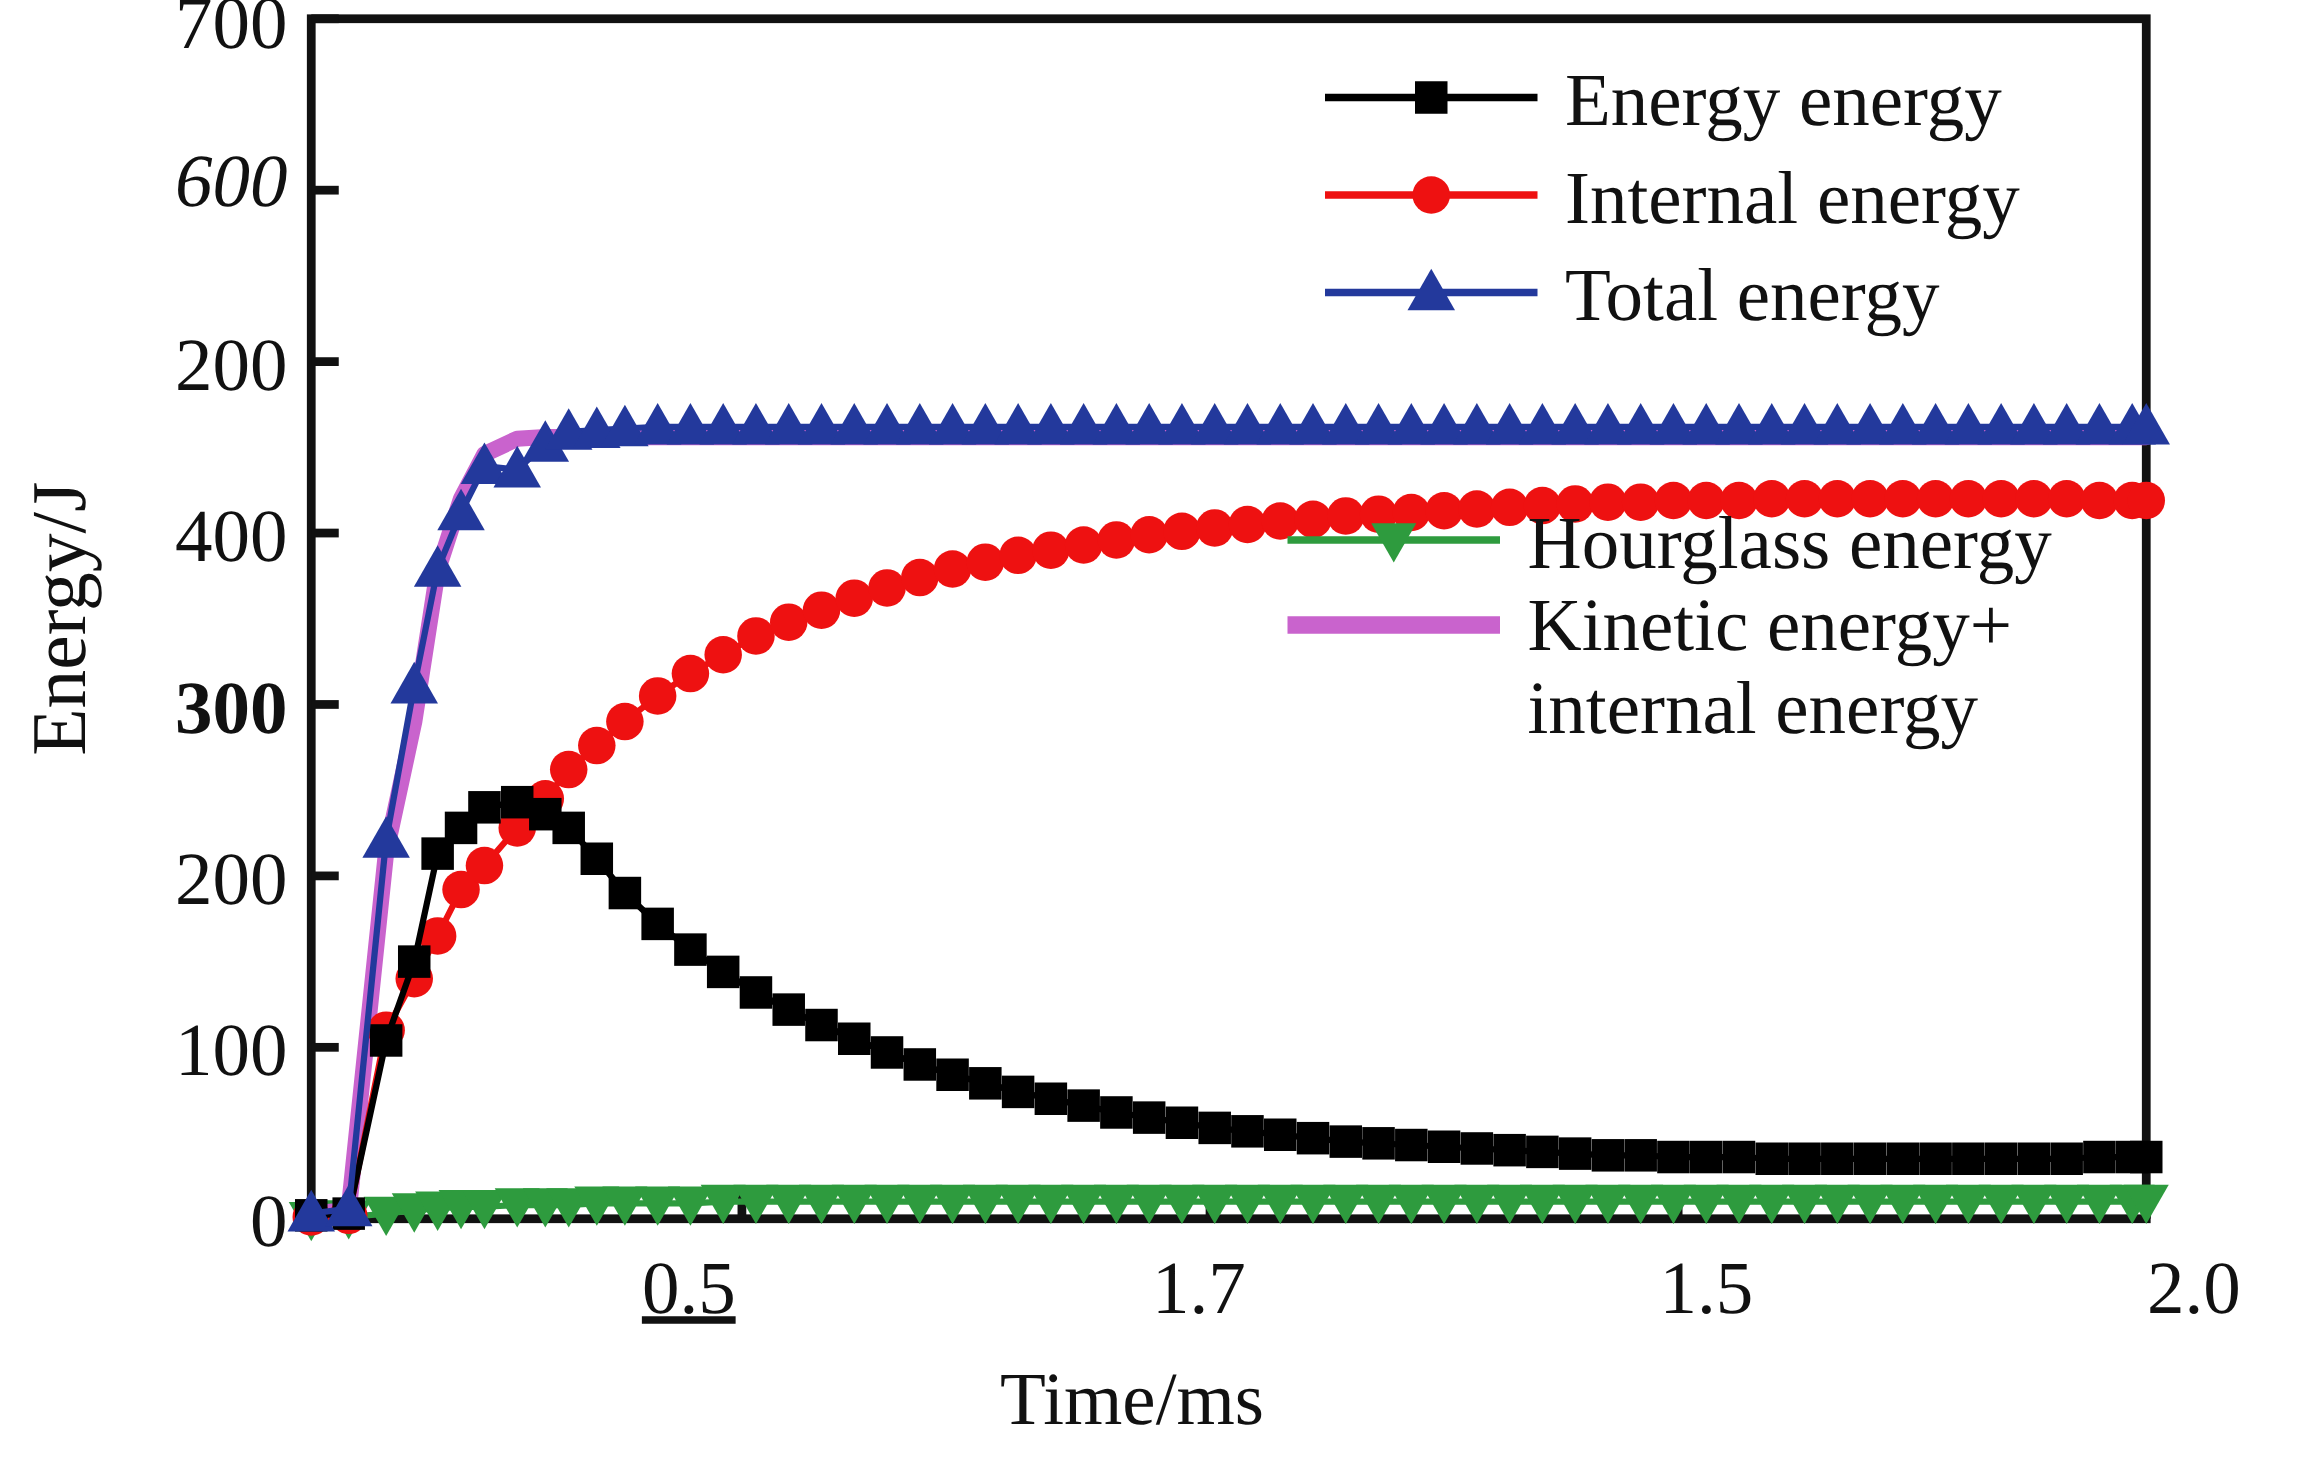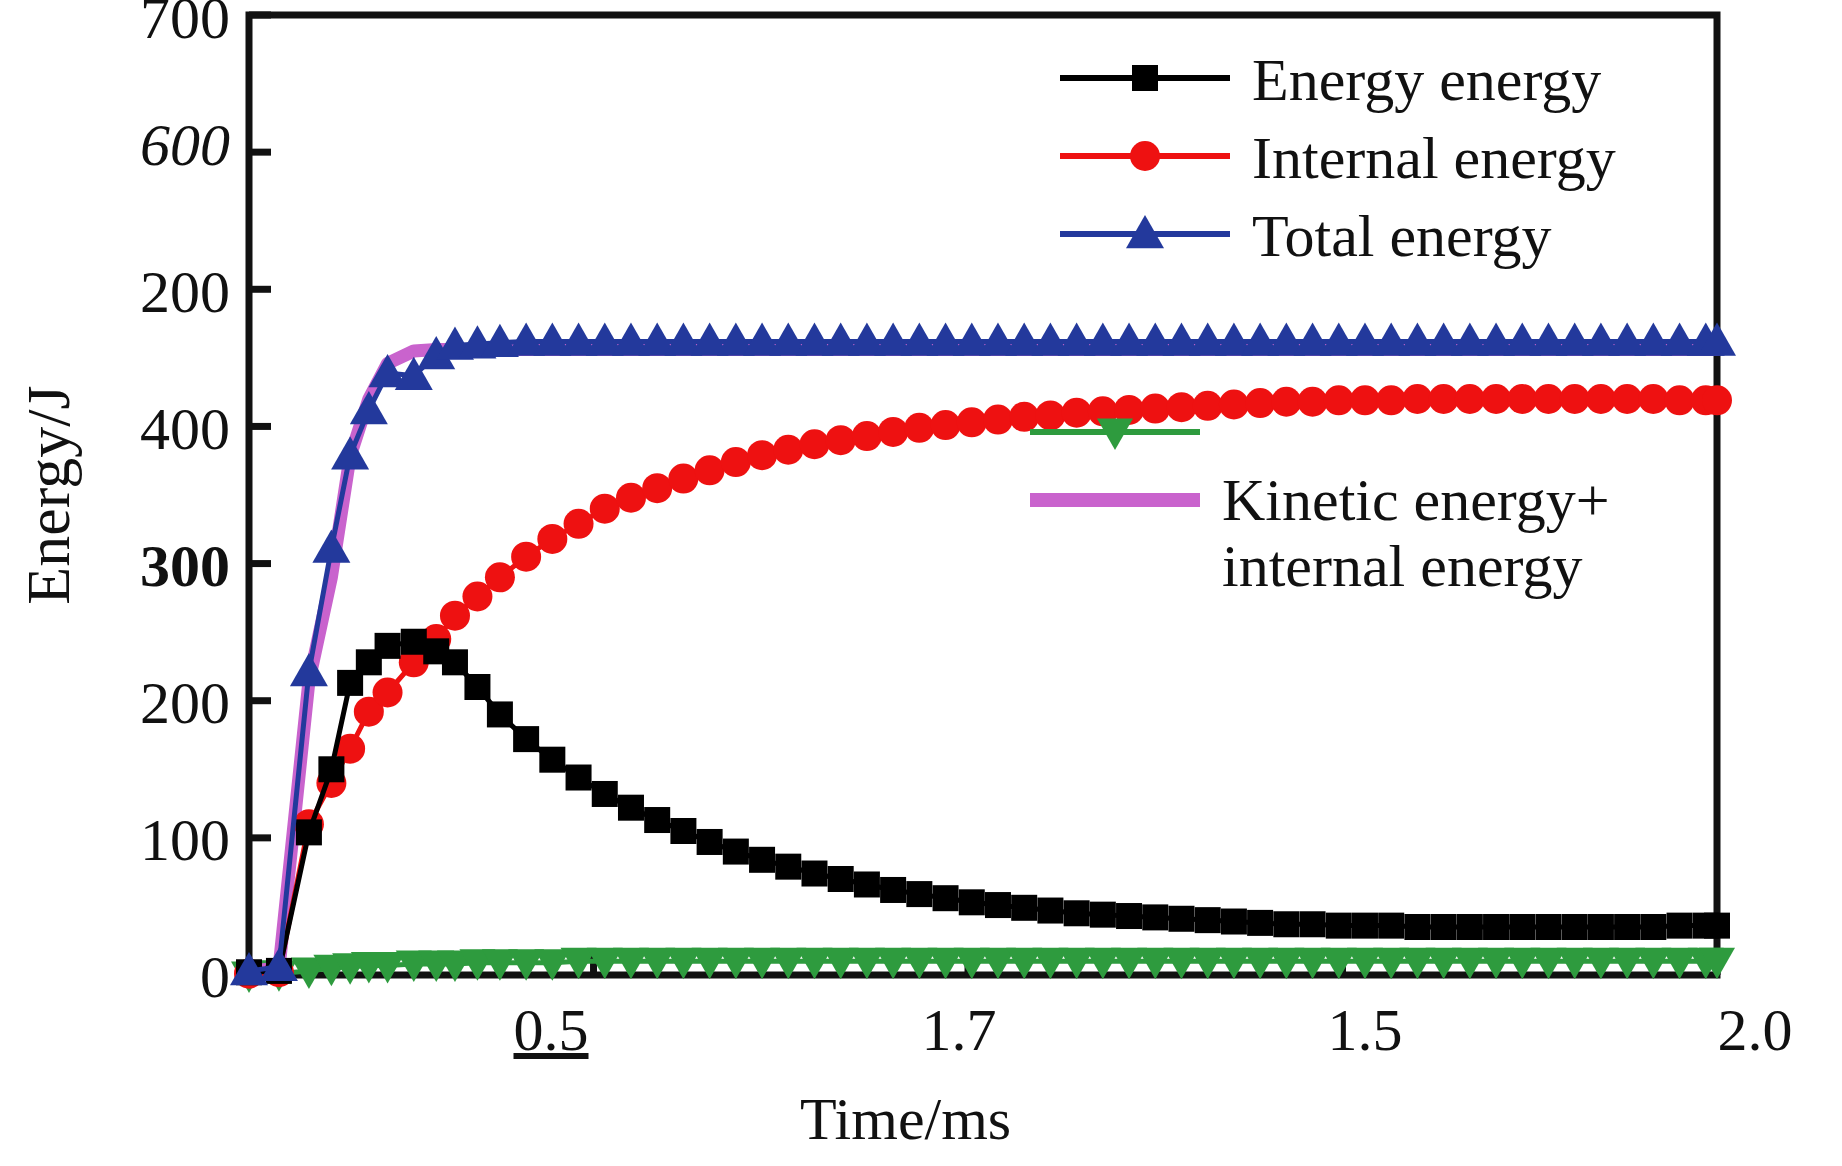--- a/index.html
+++ b/index.html
@@ -325,15 +325,16 @@
 
   <div class="axis-title" style="left:800px;top:1085px;">Time/ms</div>
   <div id="ylabel-wrap">
     <span id="ylabel" class="axis-title" style="position:static;">Energy/J</span>
   </div>
 
   <div class="legend-text" style="left:1252px;top:46px;">Energy energy</div>
   <div class="legend-text" style="left:1252px;top:124px;">Internal energy</div>
   <div class="legend-text" style="left:1252px;top:202px;">Total energy</div>
 
+  <div class="legend-text" style="left:1222px;top:400px;">Hourglass energy</div>
   <div class="legend-text" style="left:1222px;top:466px;">Kinetic energy+</div>
   <div class="legend-text" style="left:1222px;top:532px;">internal energy</div>
 </div>
 
 </body></html>

